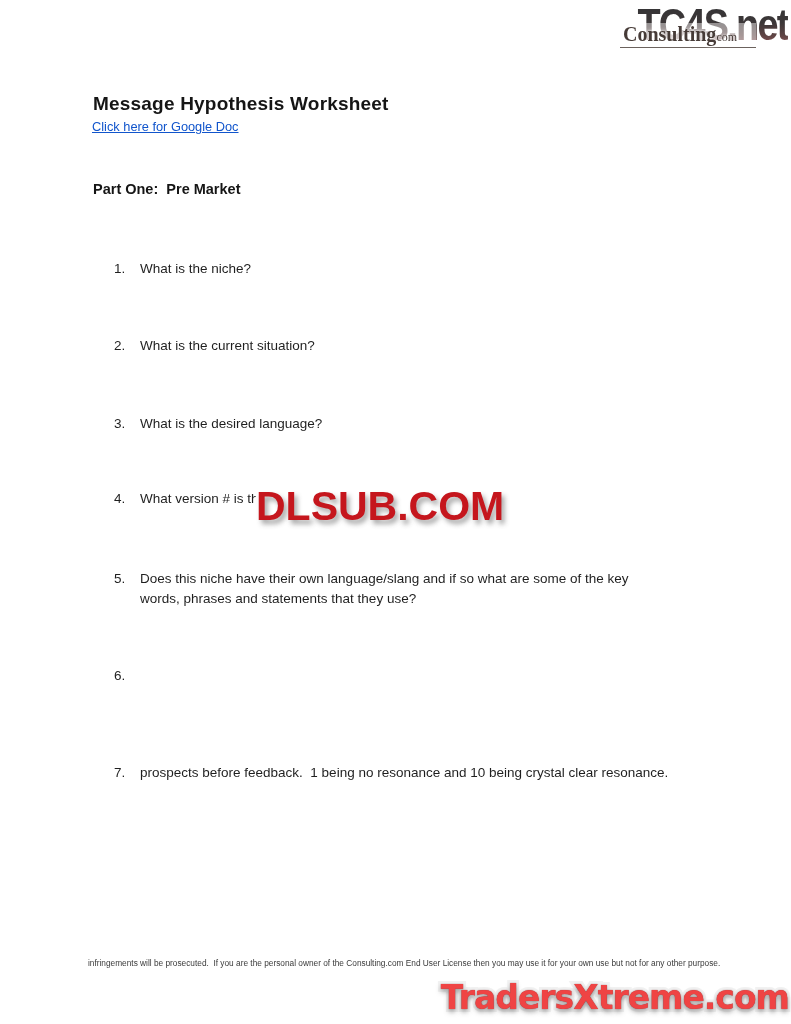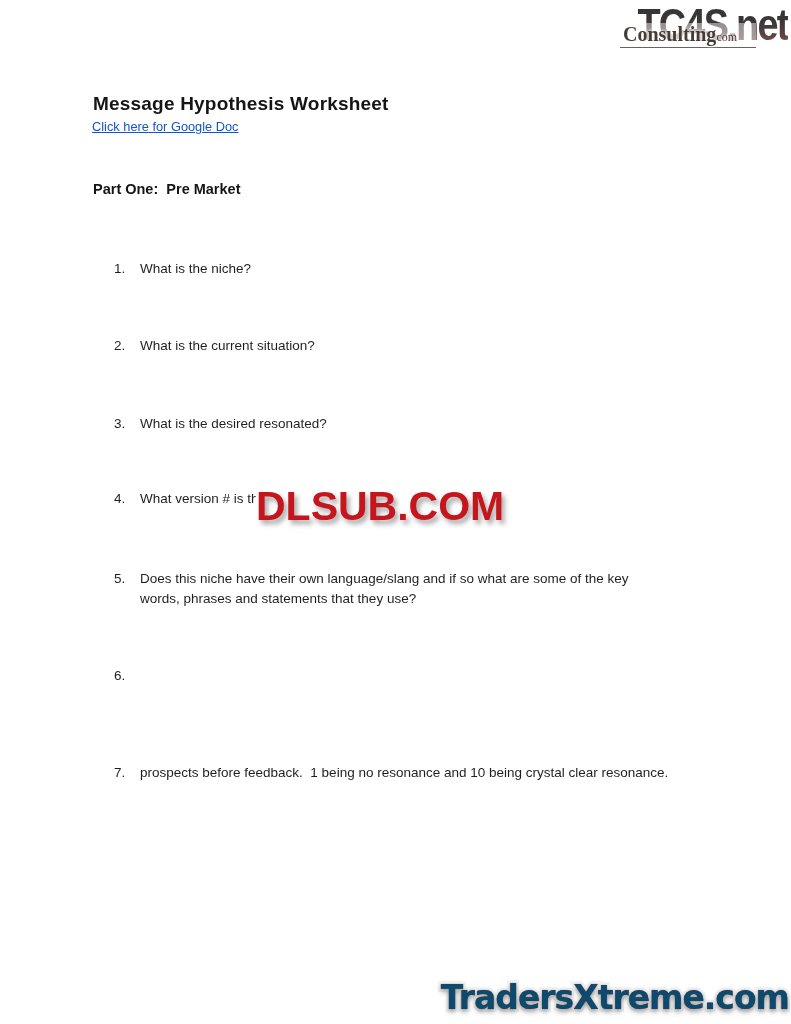--- a/index.html
+++ b/index.html
@@ -67,21 +67,21 @@
   .footer{
     position:absolute;left:88px;top:936px;width:640px;
     font-size:8.3px;line-height:11px;color:#3a3a3a;white-space:pre-wrap;
   }
   .footer-line{display:block;}
   
   .wm-traders{
     position:absolute;right:2px;top:977px;
     font-family:"DejaVu Sans", sans-serif;font-weight:bold;
     font-size:33px;line-height:42px;letter-spacing:-1px;
-    color:#0c4a6e;
+    color:#ef4444;
     -webkit-text-stroke:6px #f2f2f2;paint-order:stroke;
     text-shadow:0 3px 5px rgba(70,70,70,0.5), 0 0 1px #8d2a2e;
     white-space:nowrap;
   }
 </style>
 </head>
 <body>
 
 <div class="logo">
   <div class="logo-main">TC4S.net</div>
@@ -100,21 +100,21 @@
 </div>
 <div class="q q2">
   <span class="qnum">2.</span>
   <span class="qtext">
       <span class="qline">What is the current situation?</span>
     </span>
 </div>
 <div class="q q3">
   <span class="qnum">3.</span>
   <span class="qtext">
-      <span class="qline">What is the desired resonated?</span>
+      <span class="qline">What is the desired language?</span>
     </span>
 </div>
 <div class="q q4">
   <span class="qnum">4.</span>
   <span class="qtext">
       <span class="qline">What version # is th</span>
     </span>
 </div>
 <div class="q q5">
   <span class="qnum">5.</span>
@@ -129,15 +129,16 @@
 <div class="q q7">
   <span class="qnum">7.</span>
   <span class="qtext">
       <span class="qline">prospects before feedback.  1 being no resonance and 10 being crystal clear resonance.</span>
     </span>
 </div>
 
 <div class="wm-dlsub">DLSUB.COM</div>
 
 <div class="footer">
+  <span class="footer-line">infringements will be prosecuted.  If you are the personal owner of the Consulting.com End User License then you may use it for your own use but not for any other purpose.</span>
 </div>
 
 <div class="wm-traders">TradersXtreme.com</div>
 
 </body></html>

